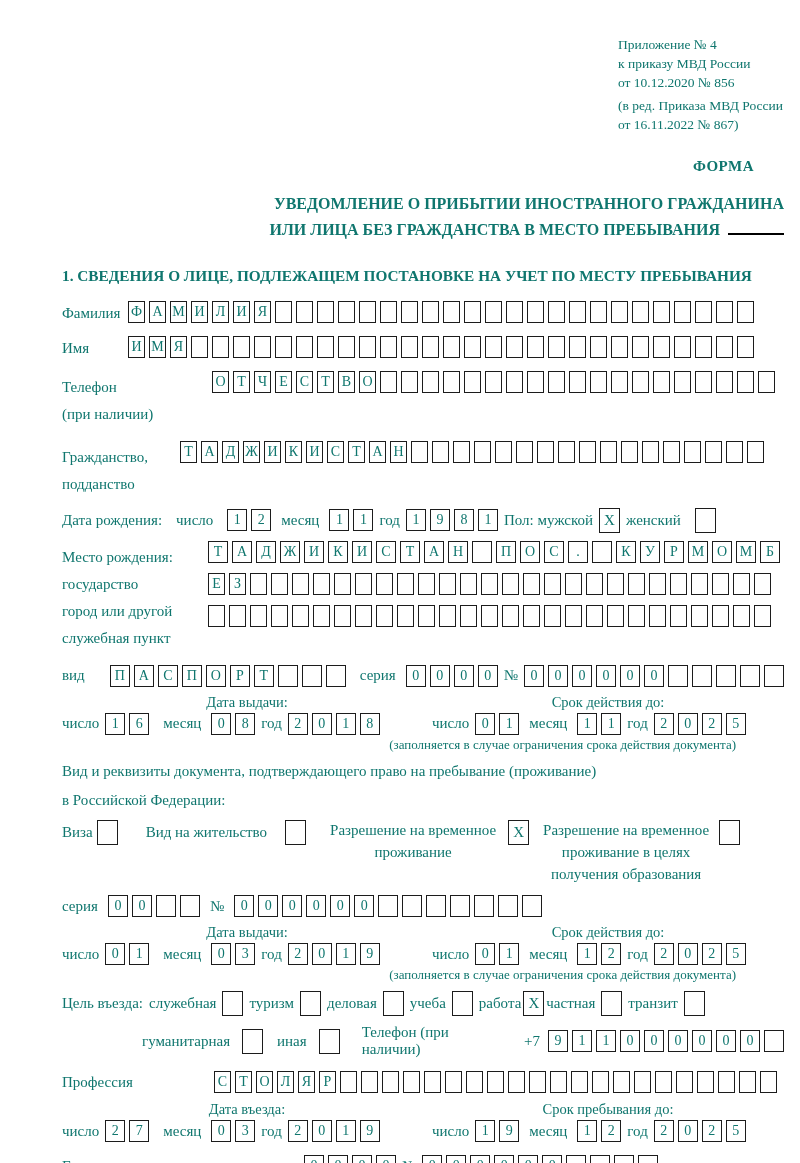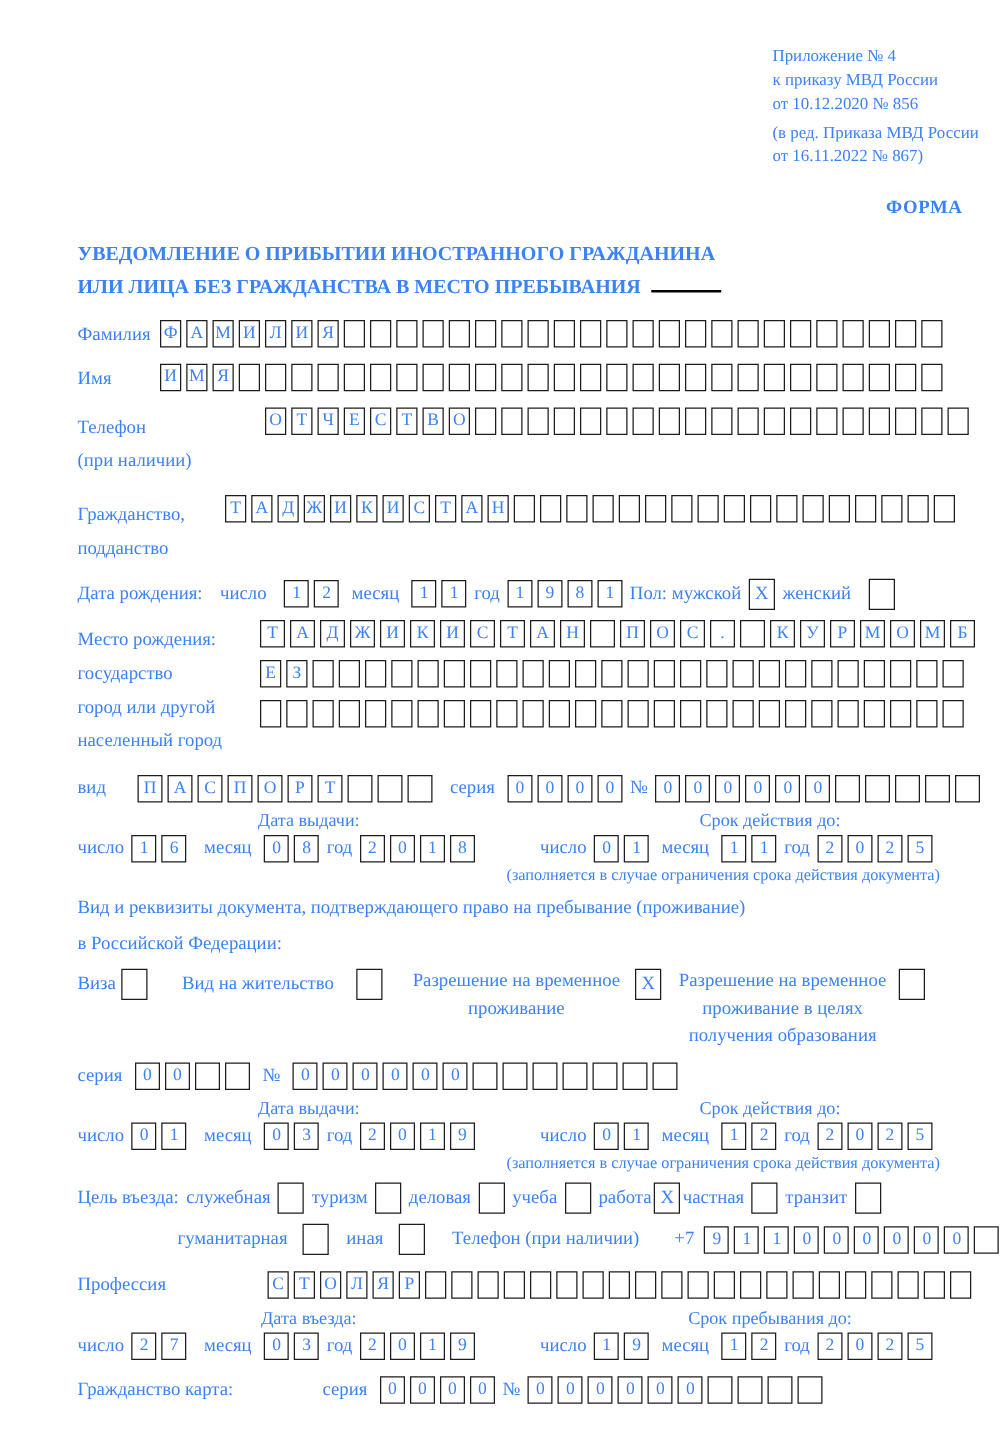--- a/index.html
+++ b/index.html
@@ -1,29 +1,29 @@
 <!DOCTYPE html>
 <html><head>
 <meta charset="utf-8">
 <style>
   html,body { margin:0; padding:0; background:#fff; }
   .page {
     width:800px; height:1163px; box-sizing:border-box;
-    background:#fff; color:#3b82f6;
+    background:#fff; color:#0f766e;
     font-family:"Liberation Serif","DejaVu Serif",serif;
-    padding:36px 0 10px 62px;
+    padding:36px 16px 10px 62px;
     overflow:hidden;
     position:relative;
   }
   
   .appendix { margin-left:556px; font-size:13.5px; line-height:1.4; }
   .appendix .sub { margin-top:4px; }
   .forma { text-align:right; padding-right:30px; font-weight:bold; font-size:15px; margin-top:24px; letter-spacing:0.5px; }
 
-  .title { text-align:left; font-weight:bold; font-size:16px; line-height:1.6; margin-top:16px; }
+  .title { text-align:right; font-weight:bold; font-size:16px; line-height:1.6; margin-top:16px; }
   .title .blank-line { display:inline-block; width:56px; border-bottom:2px solid #000; margin-left:8px; vertical-align:baseline; }
 
   .section-heading { font-weight:bold; font-size:15.3px; margin-top:24px; margin-bottom:16px; }
 
   
   .frow { display:flex; align-items:flex-start; margin-bottom:7px;margin-top:13px; }
   .flabel { font-size:15px; padding-top:3px; flex-shrink:0; line-height:1.25; }
   .ml-lines div { line-height:27px; }
 
   .cells { display:flex; gap:4px; flex-wrap:nowrap; }
@@ -73,20 +73,21 @@
     <div>от 16.11.2022 № 867)</div>
   </div>
 
   <div class="forma">ФОРМА</div>
 
   <div class="title">
     <div>УВЕДОМЛЕНИЕ О ПРИБЫТИИ ИНОСТРАННОГО ГРАЖДАНИНА</div>
     <div><span>ИЛИ ЛИЦА БЕЗ ГРАЖДАНСТВА В МЕСТО ПРЕБЫВАНИЯ</span><span class="blank-line"></span></div>
   </div>
 
+  <div class="section-heading">1. СВЕДЕНИЯ О ЛИЦЕ, ПОДЛЕЖАЩЕМ ПОСТАНОВКЕ НА УЧЕТ ПО МЕСТУ ПРЕБЫВАНИЯ</div>
 
   <div class="frow">
     <div class="flabel" style="width:66px;">Фамилия</div>
     <div class="cells">
         <span class="cell">Ф</span>
         <span class="cell">А</span>
         <span class="cell">М</span>
         <span class="cell">И</span>
         <span class="cell">Л</span>
         <span class="cell">И</span>
@@ -256,21 +257,21 @@
     <span class="cb">X</span>
     <div class="inline-lbl" style="padding-top:0;">женский</div>
     <span class="cb" style="margin-left:14px;"></span>
   </div>
 
   <div class="frow" style="margin-top:8px;">
     <div class="flabel ml-lines" style="width:146px;">
       <div>Место рождения:</div>
       <div>государство</div>
       <div>город или другой</div>
-      <div>населенный город</div>
+      <div>служебная пункт</div>
     </div>
     <div>
       <div class="cells wide" style="margin-bottom:10px;">
           <span class="cell">Т</span>
           <span class="cell">А</span>
           <span class="cell">Д</span>
           <span class="cell">Ж</span>
           <span class="cell">И</span>
           <span class="cell">К</span>
           <span class="cell">И</span>

